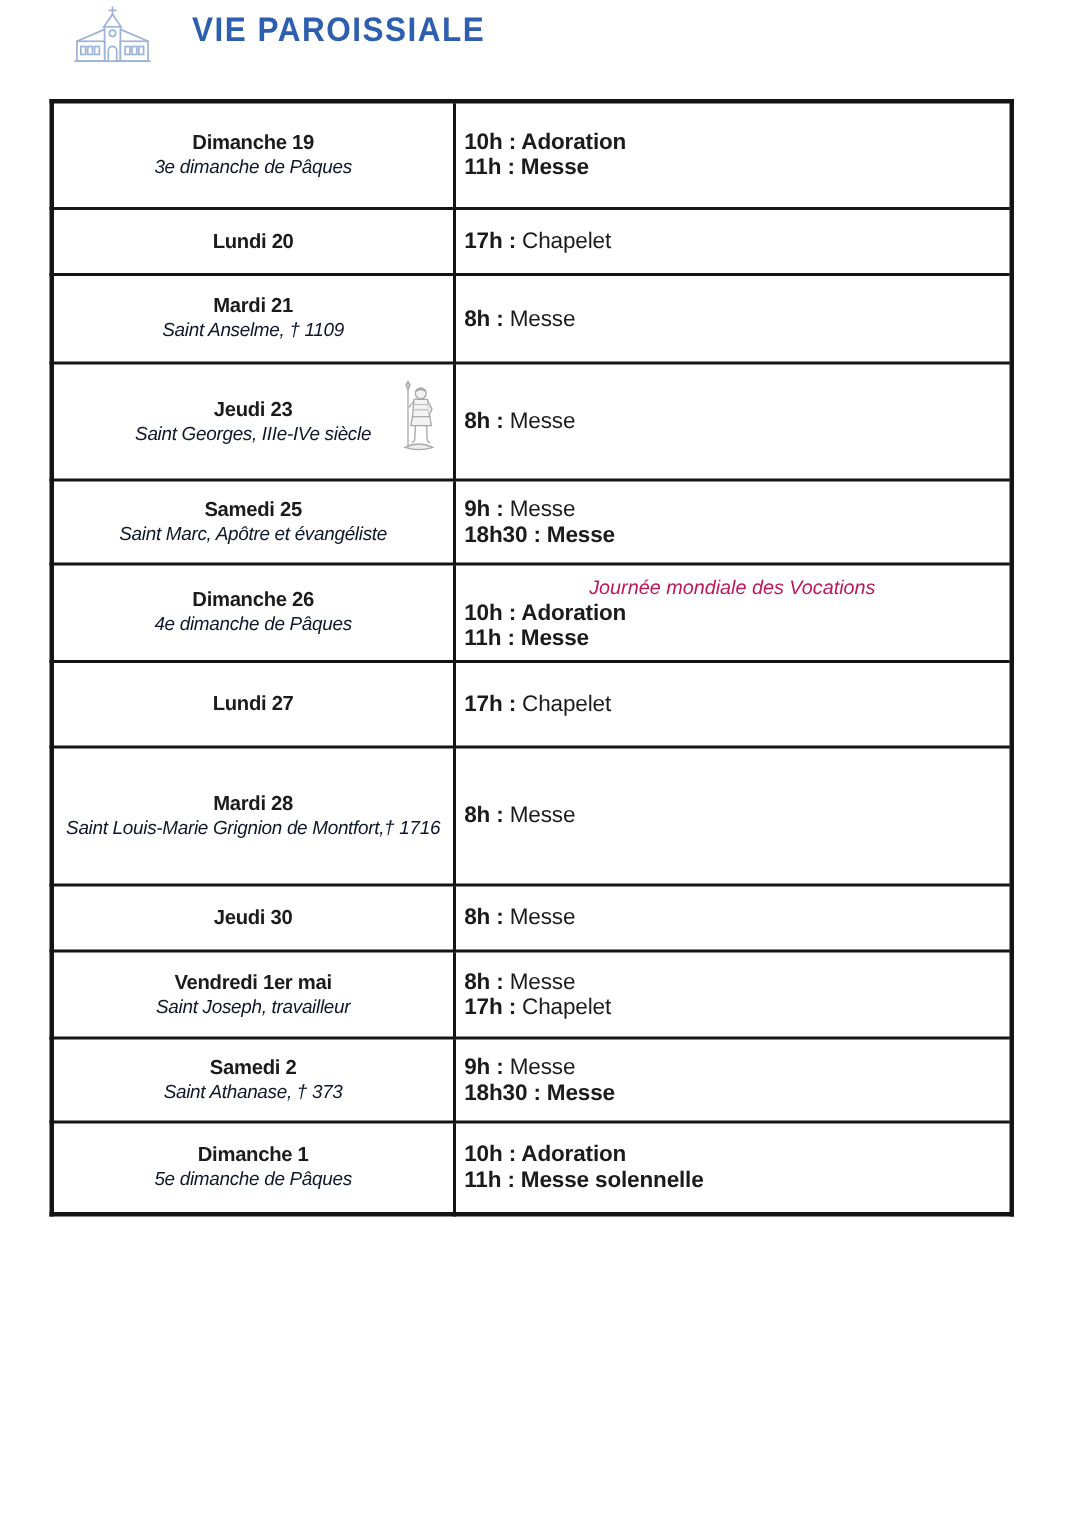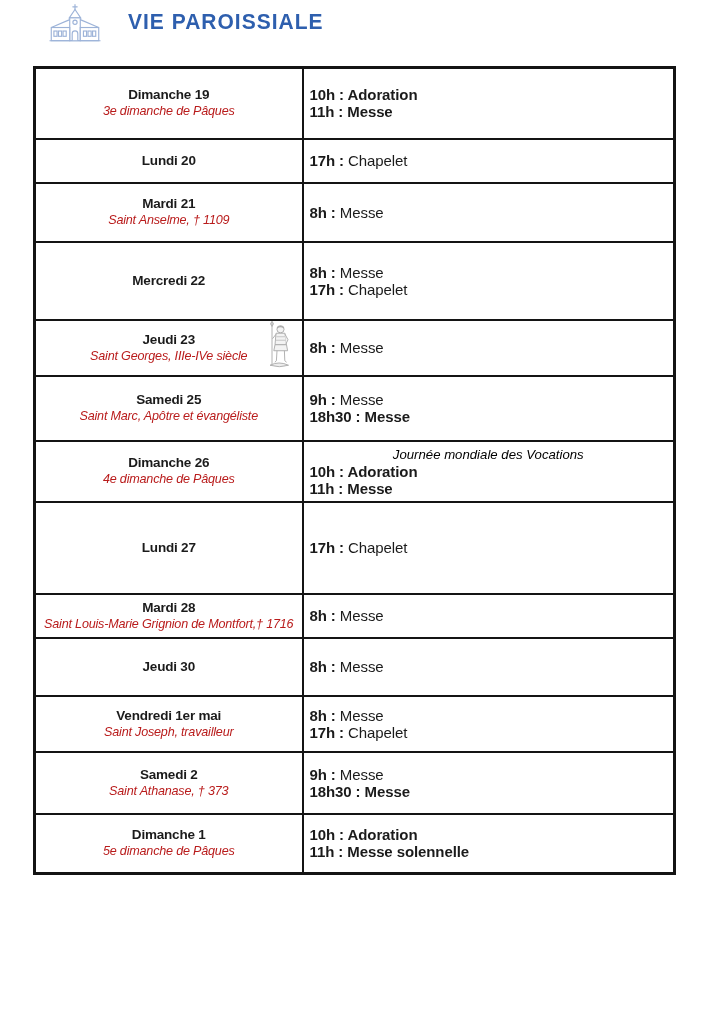--- a/index.html
+++ b/index.html
@@ -28,26 +28,26 @@
   }
   table.sched td{
     border:2px solid #141414;
     vertical-align:middle;
     padding:4px 6px;
     box-sizing:border-box;
   }
   td.cell-day{width:268px;text-align:center;}
   td.cell-events{width:372px;padding-left:13px;}
   .day{font-weight:bold;font-size:13.5px;line-height:16px;letter-spacing:-0.2px;}
-  .subtitle{font-style:italic;font-size:12.6px;line-height:16px;color:#b91c1c;white-space:nowrap;letter-spacing:-0.2px;}
+  .subtitle{font-style:italic;font-size:12.6px;line-height:16px;color:#0f172a;white-space:nowrap;letter-spacing:-0.2px;}
   .day-wrap{position:relative;display:block;}
   .saint-image{position:absolute;right:2px;top:50%;transform:translateY(-58%);}
   .ev{font-size:15px;line-height:17px;letter-spacing:-0.1px;}
   .ev b{font-weight:bold;}
-  .note{font-style:italic;font-size:13.2px;line-height:17px;text-align:center;color:#000000;}
+  .note{font-style:italic;font-size:13.2px;line-height:17px;text-align:center;color:#be185d;}
   
   tr:nth-child(1){height:71px}
   tr:nth-child(2){height:44px}
   tr:nth-child(3){height:59px}
   tr:nth-child(4){height:78px}
   tr:nth-child(5){height:56px}
   tr:nth-child(6){height:65px}
   tr:nth-child(7){height:57px}
   tr:nth-child(8){height:92px}
   tr:nth-child(9){height:44px}
@@ -125,31 +125,20 @@
             <div class="subtitle">Saint Anselme, † 1109</div>
           </div>
         </td>
         <td class="cell-events">
           <div class="ev"><b>8h :</b><span> Messe</span></div>
         </td>
       </tr>
       <tr>
         <td class="cell-day">
           <div class="day-wrap">
-            <div class="day">Mercredi 22</div>
-          </div>
-        </td>
-        <td class="cell-events">
-          <div class="ev"><b>8h :</b><span> Messe</span></div>
-          <div class="ev"><b>17h :</b><span> Chapelet</span></div>
-        </td>
-      </tr>
-      <tr>
-        <td class="cell-day">
-          <div class="day-wrap">
             <div class="day">Jeudi 23</div>
             <div class="subtitle">Saint Georges, IIIe-IVe siècle</div>
   <svg class="saint-image" width="30" height="47" viewBox="0 0 30 47" fill="none">
     <g stroke="#a9a9a9" stroke-width="0.9" fill="#f3f3f3">
 
       <path d="M8 44 L8 6"></path>
       <path d="M8 6 L6.6 3 L8 0.5 L9.4 3 Z" fill="#cfcfcf"></path>
 
       <circle cx="16.5" cy="8.5" r="3.6"></circle>
       <path d="M13 7.2 q3.5 -2.6 7 0" stroke-width="1.1"></path>

